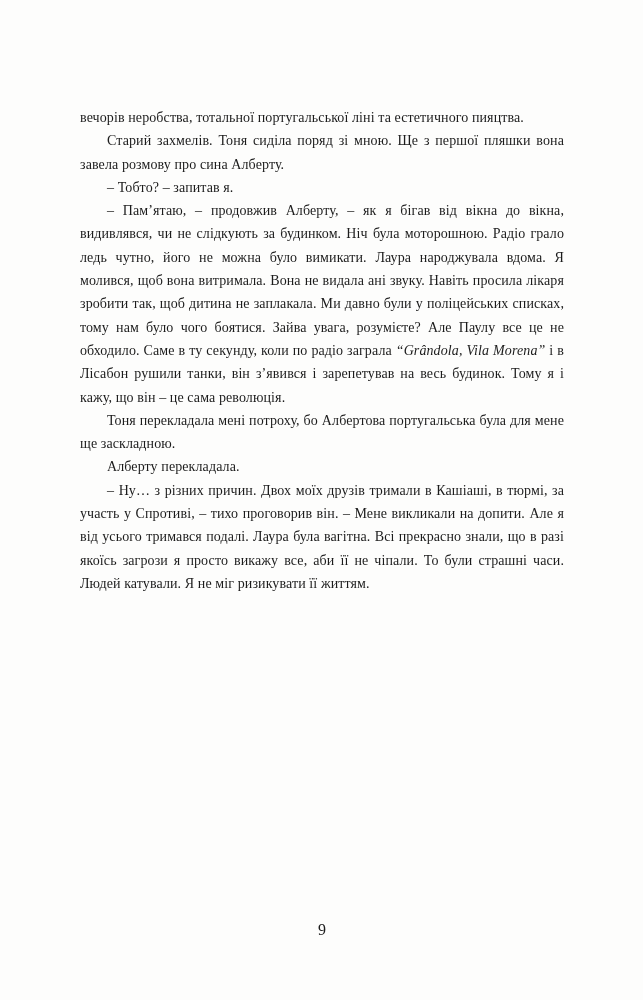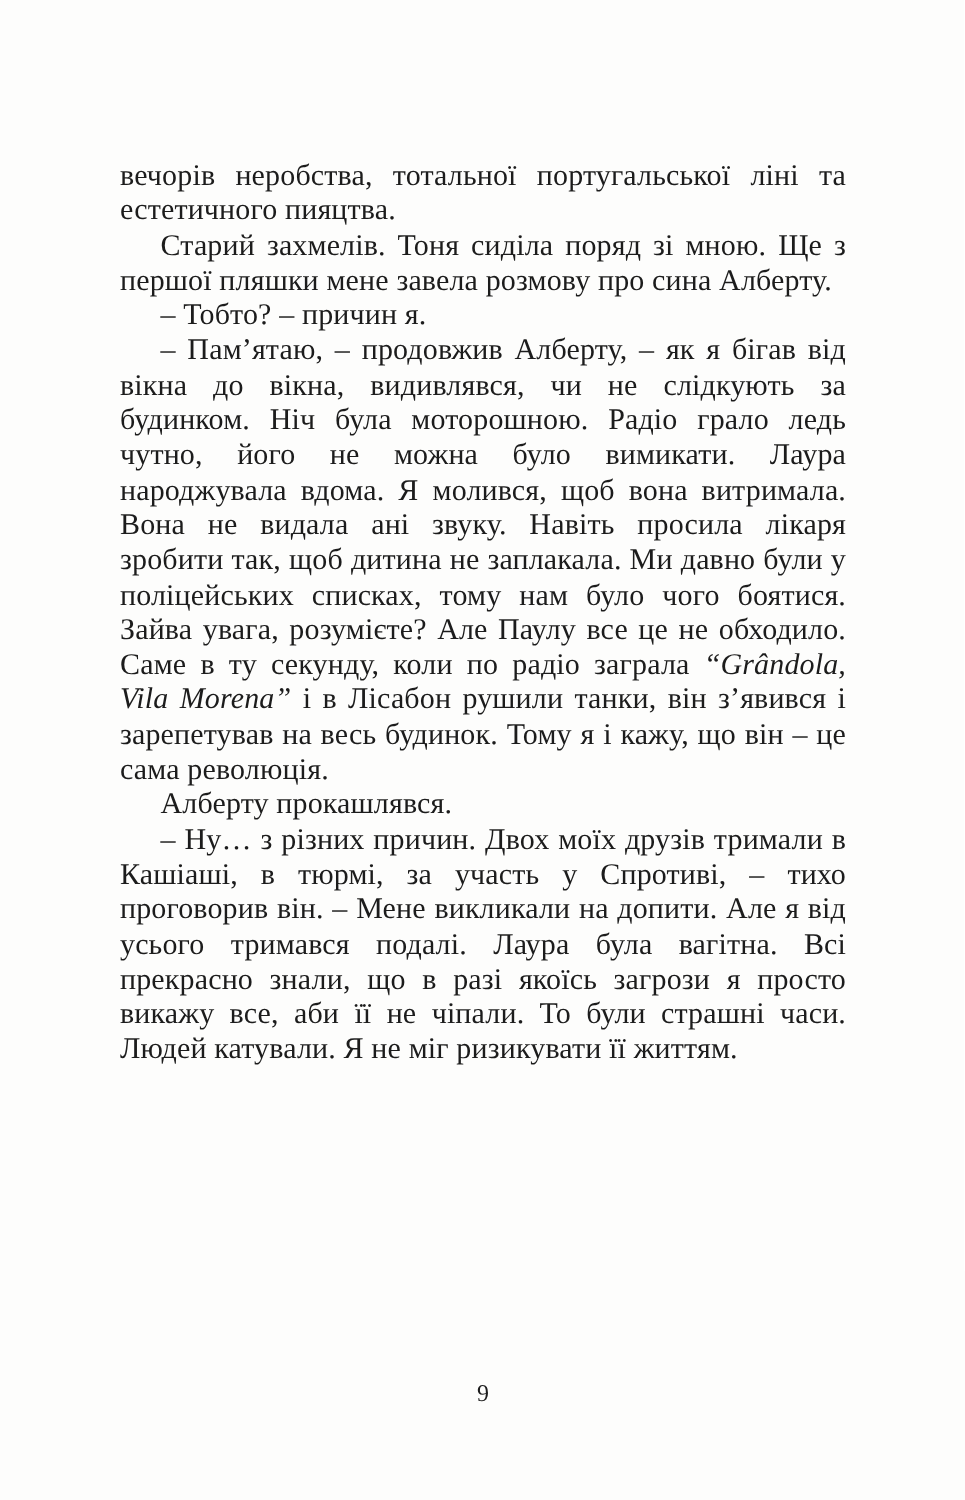--- a/index.html
+++ b/index.html
@@ -14,21 +14,21 @@
     background: #fdfdfc;
     color: #1c1c1c;
     font-family: "Liberation Serif", "DejaVu Serif", serif;
     overflow: hidden;
   }
   .text-block {
     position: absolute;
     top: 106px;
     left: 80px;
     width: 484px;
-    font-size: 20px;
+    font-size: 14px;
     line-height: 23.3px;
     text-align: justify;
     letter-spacing: 0.1px;
   }
   .text-block p {
     margin: 0;
     padding: 0;
   }
   .text-block p.indent {
     text-indent: 27px;
@@ -44,20 +44,21 @@
     font-size: 16px;
     color: #1c1c1c;
   }
 </style>
 </head>
 <body>
 
 <div class="page">
   <div class="text-block">
     <p class="no-indent">вечорів неробства, тотальної португальської ліні та естетичного пияцтва.</p>
-    <p class="indent">Старий захмелів. Тоня сиділа поряд зі мною. Ще з першої пляшки мене завела розмову про сина Алберту.</p>
-    <p class="indent">– Тобто? – причин я.</p>
+    <p class="indent">Старий захмелів. Тоня сиділа поряд зі мною. Ще з першої пляшки вона завела розмову про сина Алберту.</p>
+    <p class="indent">– Тобто? – запитав я.</p>
     <p class="indent"><span>– Пам’ятаю, – продовжив Алберту, – як я бігав від вікна до вікна, видивлявся, чи не слідкують за будинком. Ніч була моторошною. Радіо грало ледь чутно, його не можна було вимикати. Лаура народжувала вдома. Я молився, щоб вона витримала. Вона не видала ані звуку. Навіть просила лікаря зробити так, щоб дитина не заплакала. Ми давно були у поліцейських списках, тому нам було чого боятися. Зайва увага, розумієте? Але Паулу все це не обходило. Саме в ту секунду, коли по радіо заграла </span><em>“Grândola, Vila Morena”</em><span> і в Лісабон рушили танки, він з’явився і зарепетував на весь будинок. Тому я і кажу, що він – це сама революція.</span></p>
-    <p class="indent">Алберту прокашлявся.</p>
+    <p class="indent">Тоня перекладала мені потроху, бо Албертова португальська була для мене ще заскладною.</p>
+    <p class="indent">Алберту перекладала.</p>
     <p class="indent">– Ну… з різних причин. Двох моїх друзів тримали в Кашіаші, в тюрмі, за участь у Спротиві, – тихо проговорив він. – Мене викликали на допити. Але я від усього тримався подалі. Лаура була вагітна. Всі прекрасно знали, що в разі якоїсь загрози я просто викажу все, аби її не чіпали. То були страшні часи. Людей катували. Я не міг ризикувати її життям.</p>
   </div>
   <div class="page-number">9</div>
 </div>
 
 </body></html>

